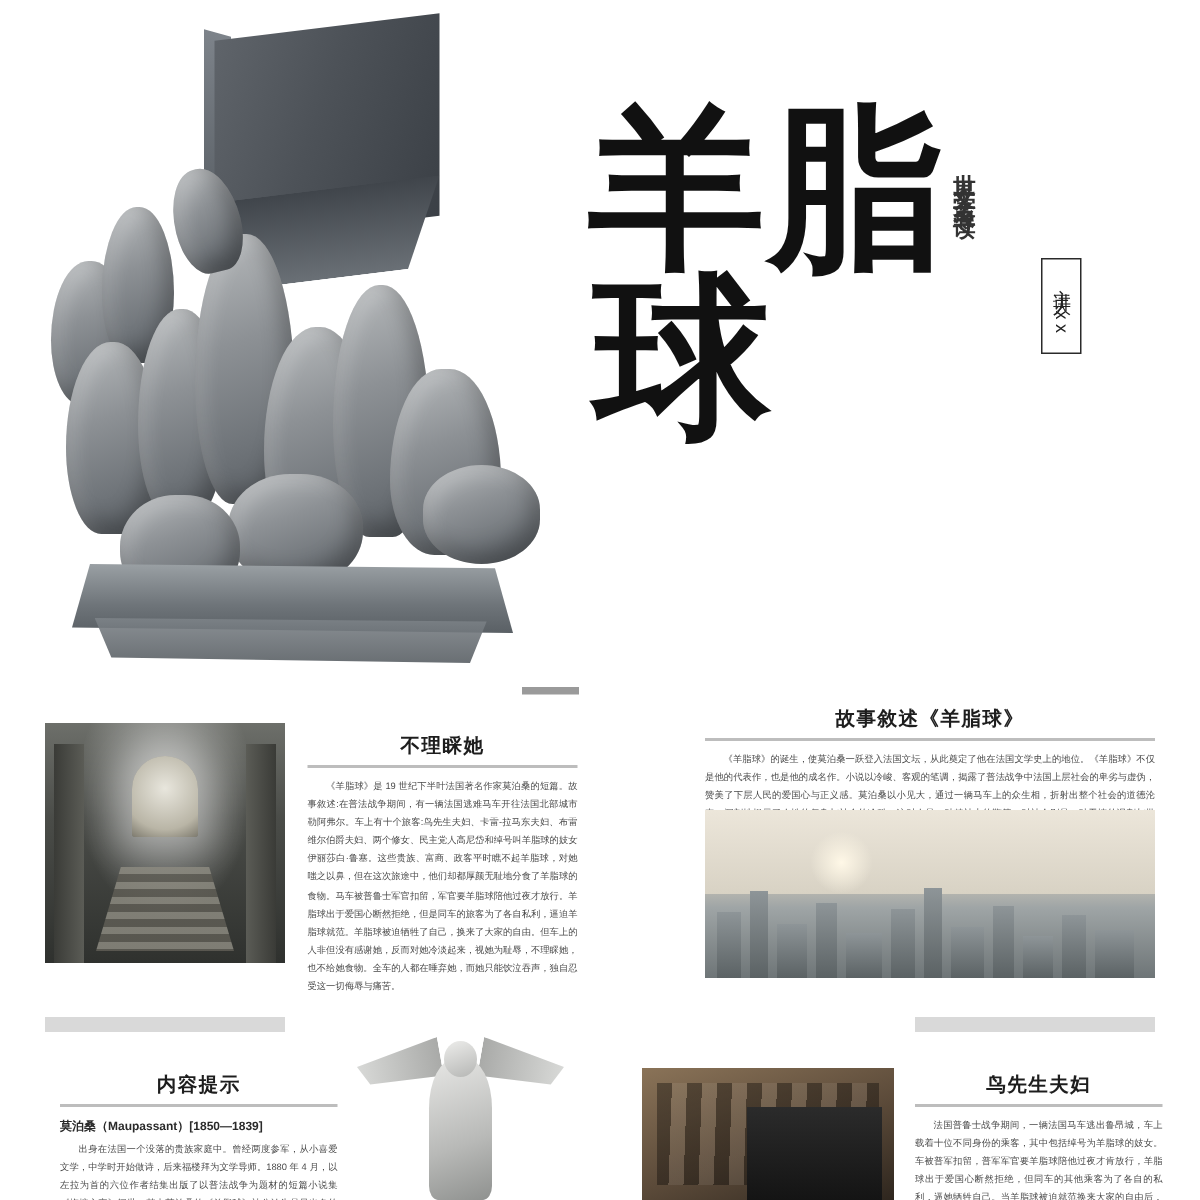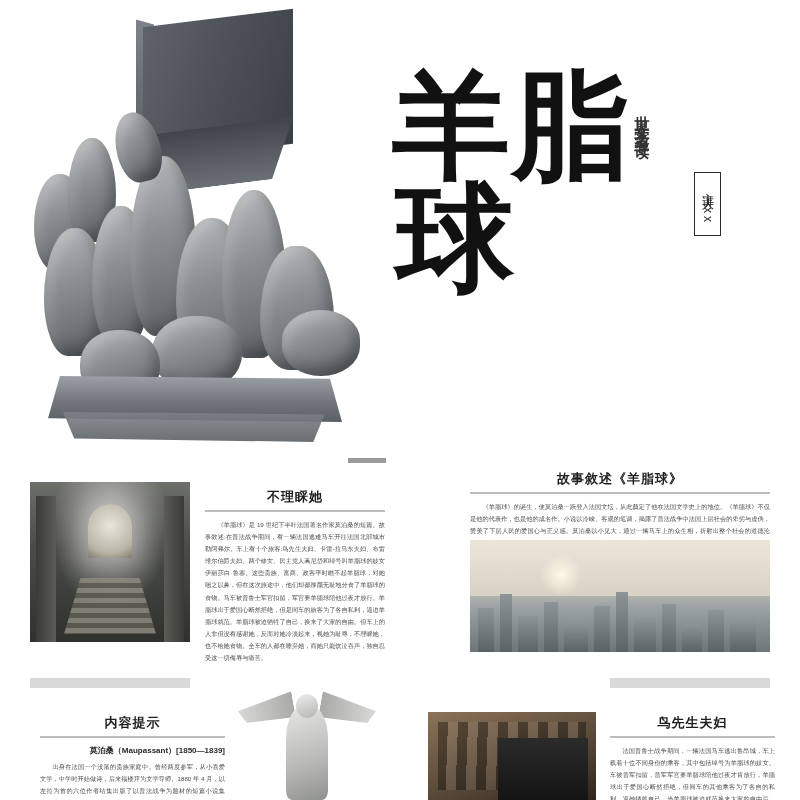--- a/index.html
+++ b/index.html
@@ -169,21 +169,21 @@
   .sec-content{position:absolute;left:610px;top:714px;width:165px;}
   .bot-bar2{position:absolute;left:610px;top:678px;width:160px;height:10px;background:#d9d9d9;}
 
   
   .sec-head{
     font-size:13px;font-weight:bold;color:#1d1d1d;letter-spacing:1px;
     text-align:center;margin:0 0 4px 0;
   }
   .sec-rule{height:2px;background:#bdbdbd;margin:0 auto 7px auto;width:100%;}
   .sec-sub{
-    font-size:8px;font-weight:bold;color:#2a2a2a;text-align:right;margin:0 0 5px 0;
+    font-size:8px;font-weight:bold;color:#2a2a2a;text-align:left;margin:0 0 5px 0;
   }
   .sec-body{
     font-size:6.2px;line-height:1.95;color:#4a4a4a;text-align:justify;
     margin:0;
     word-break:break-all;
   }
   .sec-body.ind{text-indent:2em;}
 </style>
 </head>
 <body>

